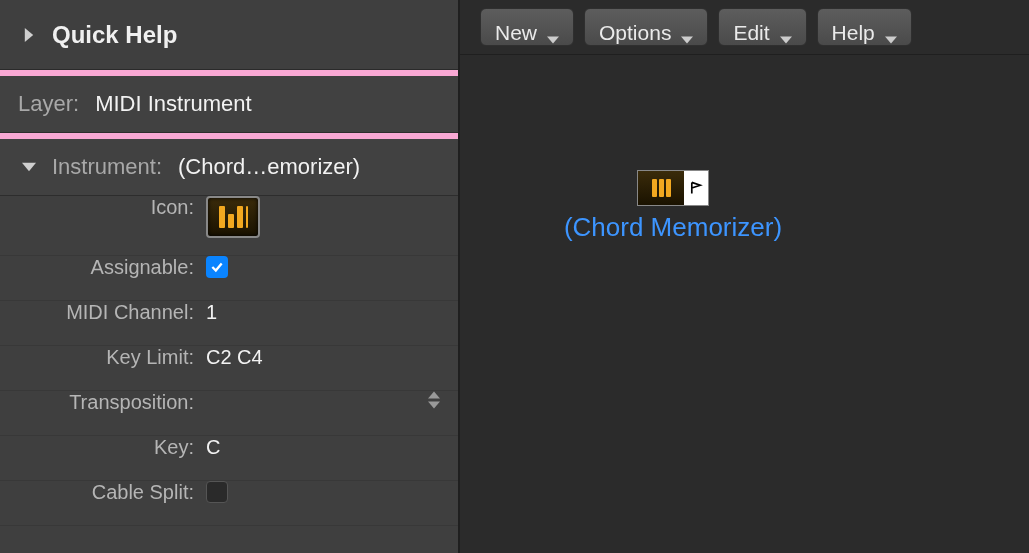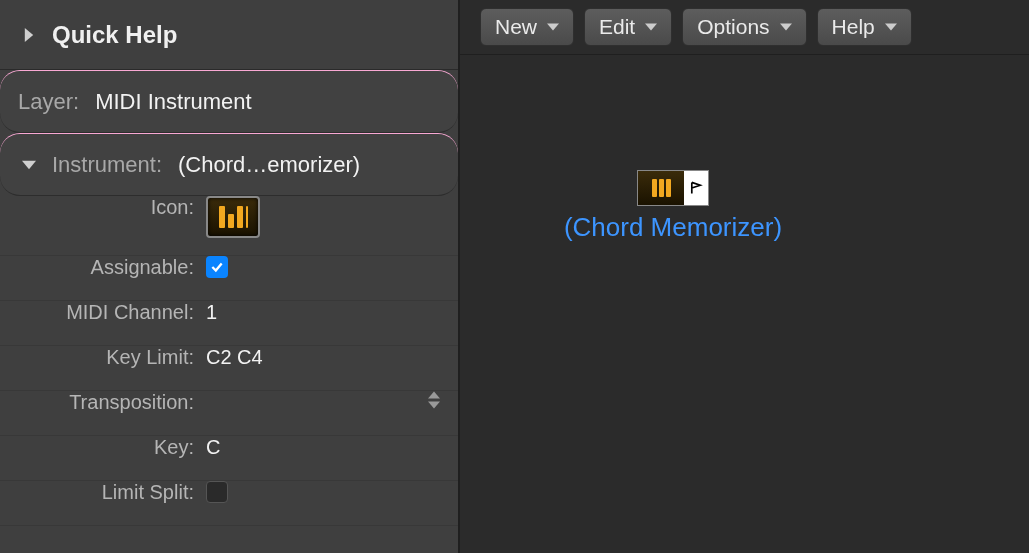--- a/index.html
+++ b/index.html
@@ -25,24 +25,23 @@
   }
   .row {
     height: 45px;
     display: flex;
     align-items: center;
     padding: 0 18px;
     border-bottom: 1px solid #353535;
   }
   .row.section {
     height: 63px;
-    border-top: 1px solid #f9a8d4;
+    border-top: 6px solid #f9a8d4;
     border-bottom: 1px solid #2d2d2d;
     background: #414141;
-    border-radius: 20px;
   }
   .row.quickhelp {
     height: 70px;
     border-bottom: 1px solid #2a2a2a;
   }
   .disclosure {
     width: 22px;
     display: inline-flex;
     justify-content: center;
     margin-right: 12px;
@@ -127,21 +126,21 @@
   }
   .tbtn {
     height:38px;
     padding:0 14px;
     background:linear-gradient(#5d5d5d,#4a4a4a);
     border:1px solid #2f2f2f;
     border-radius:6px;
     color:#eaeaea;
     font-size:21px;
     display:flex;
-    align-items:center;
+    align-items:flex-end;
     gap:10px;
   }
   .tbtn svg{ width:12px;height:10px; }
 
   .env-object {
     position:absolute;
     left:540px; top:225px;
     text-align:center;
   }
   .env-icon {
@@ -240,45 +239,45 @@
         </svg>
     </span>
   </div>
 
   <div class="param">
     <span class="plabel">Key:</span>
     <span class="pval">C</span>
   </div>
 
   <div class="param">
-    <span class="plabel">Limit Split:</span>
+    <span class="plabel">Cable Split:</span>
     <span class="pval">
       <span class="checkbox off"></span>
     </span>
   </div>
 
 </div>
 
 <div class="canvas">
 
   <div class="toolbar">
     <div class="tbtn">
       <span>New</span>
       <svg viewBox="0 0 10 6">
           <path d="M0 0 L10 0 L5 6 Z" fill="#ccc"></path>
         </svg>
     </div>
     <div class="tbtn">
+      <span>Options</span>
+      <svg viewBox="0 0 10 6">
+          <path d="M0 0 L10 0 L5 6 Z" fill="#ccc"></path>
+        </svg>
+    </div>
+    <div class="tbtn">
       <span>Edit</span>
-      <svg viewBox="0 0 10 6">
-          <path d="M0 0 L10 0 L5 6 Z" fill="#ccc"></path>
-        </svg>
-    </div>
-    <div class="tbtn">
-      <span>Options</span>
       <svg viewBox="0 0 10 6">
           <path d="M0 0 L10 0 L5 6 Z" fill="#ccc"></path>
         </svg>
     </div>
     <div class="tbtn">
       <span>Help</span>
       <svg viewBox="0 0 10 6">
           <path d="M0 0 L10 0 L5 6 Z" fill="#ccc"></path>
         </svg>
     </div>

